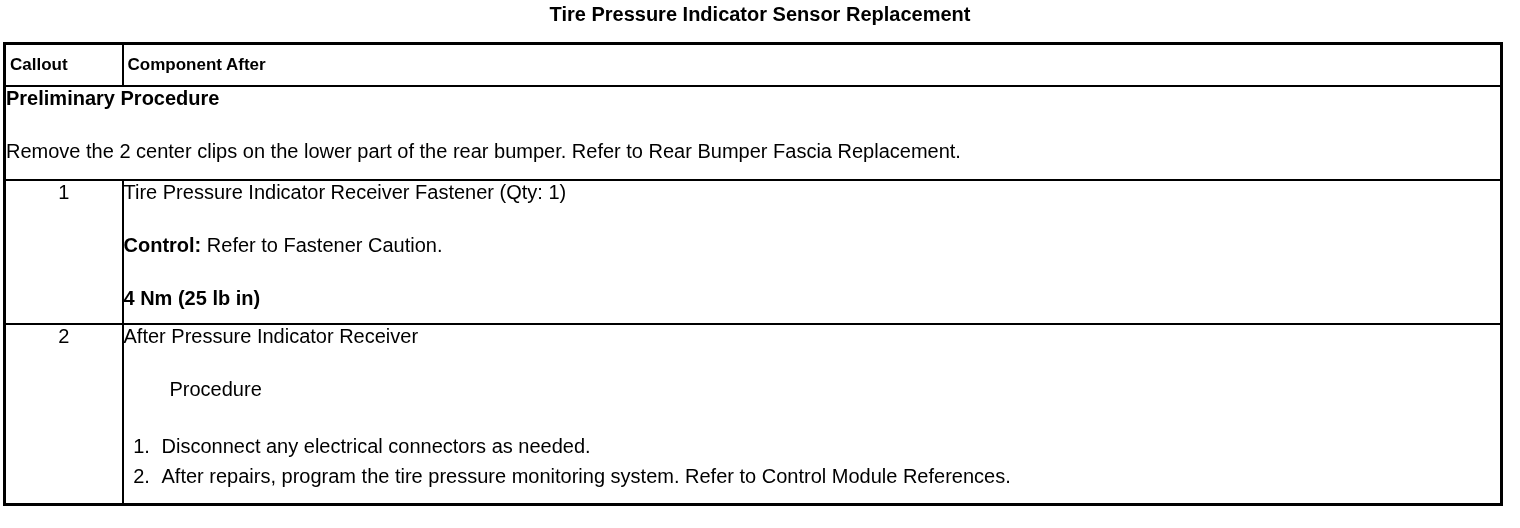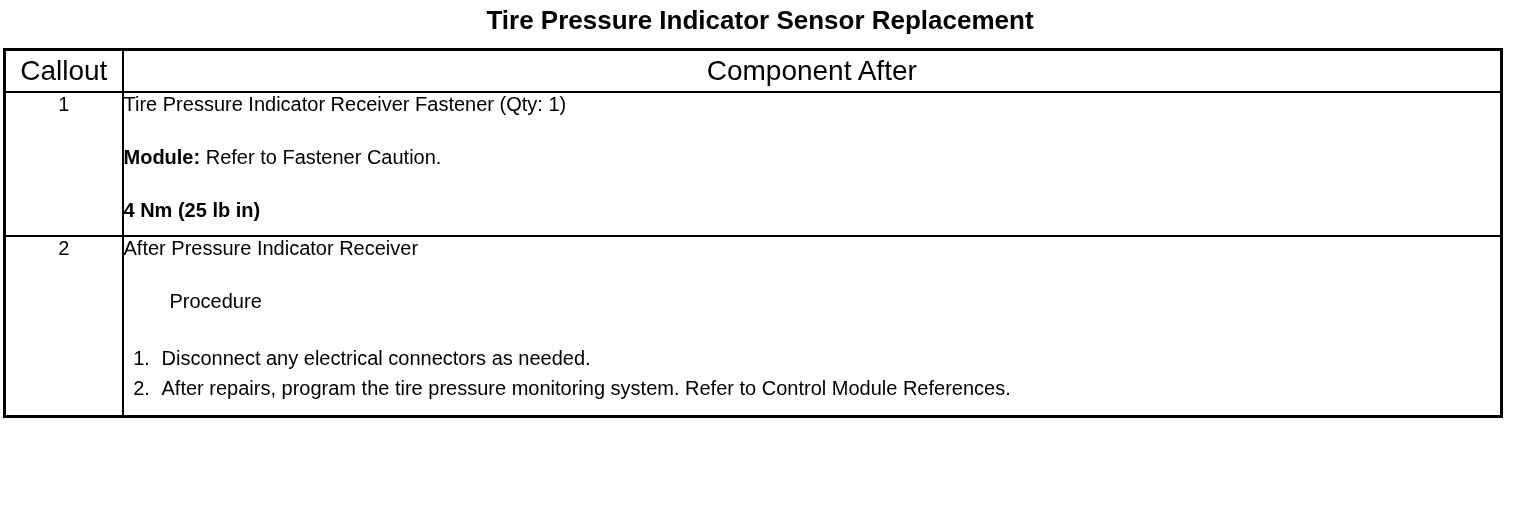--- a/index.html
+++ b/index.html
@@ -10,45 +10,45 @@
     font-family: "Liberation Sans", sans-serif;
   }
   .page {
     position: relative;
     width: 1520px;
     height: 528px;
     background: #ffffff;
     overflow: hidden;
   }
   .doc-title {
-    padding-top: 9px;
+    padding-top: 3px;
     text-align: center;
-    font-size: 26px;
+    font-size: 20px;
     font-weight: bold;
     line-height: 23px;
   }
   table.component-table {
     border-collapse: collapse;
     table-layout: fixed;
     width: 1500px;
     margin: 16px 0 0 3px;
     border: 3px solid #000000;
     font-size: 20px;
   }
   .component-table th,
   .component-table td {
     border: 2px solid #000000;
     vertical-align: top;
     padding: 0;
   }
   .component-table th {
     height: 36px;
-    font-size: 28px;
-    font-weight: normal;
-    text-align: center;
+    font-size: 17px;
+    font-weight: bold;
+    text-align: left;
     vertical-align: middle;
     padding: 2px 4px;
   }
   .col-callout { width: 118px; }
   .callout-cell {
     text-align: center;
     vertical-align: middle;
     font-size: 20px;
   }
   .content-cell {
@@ -92,26 +92,32 @@
       <col class="col-callout">
       <col>
     </colgroup>
     <thead>
       <tr>
         <th>Callout</th>
         <th>Component After</th>
       </tr>
     </thead>
     <tbody>
+      <tr class="prelim-row">
+        <td colspan="2" class="content-cell">
+          <p class="bold">Preliminary Procedure</p>
+          <p>Remove the 2 center clips on the lower part of the rear bumper. Refer to Rear Bumper Fascia Replacement.</p>
+        </td>
+      </tr>
 
       <tr class="row-1">
         <td class="callout-cell">1</td>
         <td class="content-cell">
           <p>Tire Pressure Indicator Receiver Fastener (Qty: 1)</p>
-          <p><span class="bold">Module:</span><span> Refer to Fastener Caution.</span></p>
+          <p><span class="bold">Control:</span><span> Refer to Fastener Caution.</span></p>
           <p class="bold">4 Nm (25 lb in)</p>
         </td>
       </tr>
 
       <tr class="row-2">
         <td class="callout-cell">2</td>
         <td class="content-cell">
           <p>After Pressure Indicator Receiver</p>
           <p class="procedure-heading">Procedure</p>
           <ol class="steps">

